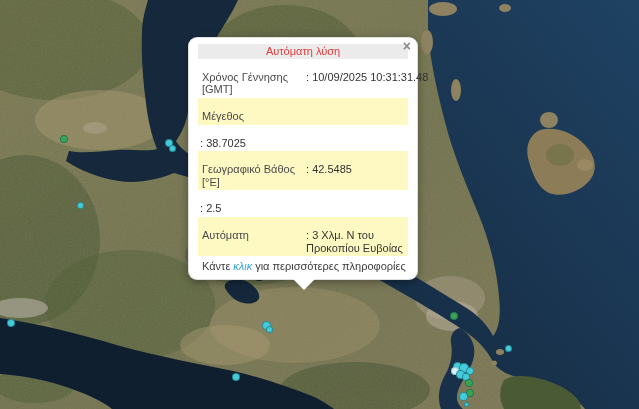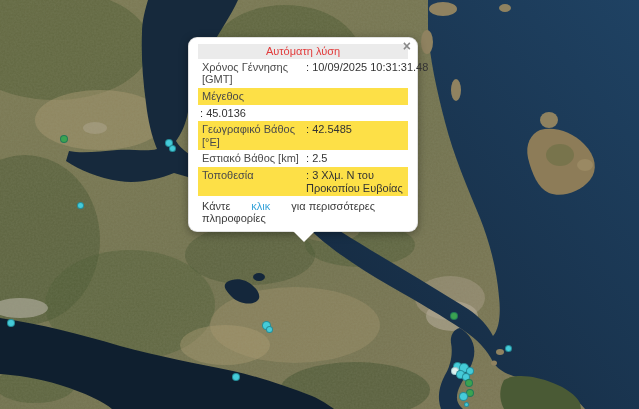--- a/index.html
+++ b/index.html
@@ -18,27 +18,27 @@
          box-shadow:0 2px 8px rgba(0,0,0,.35);padding:6px 9px 6px 9px;box-sizing:border-box;
          font-size:11px;color:#333;}
   #popup .tail{position:absolute;left:103px;bottom:-11px;width:0;height:0;
          border-left:12px solid transparent;border-right:12px solid transparent;
          border-top:12px solid #fff;}
   .popup-close{position:absolute;top:0px;right:6px;font-size:14px;line-height:16px;color:#8a8a8a;
          cursor:pointer;font-weight:bold;}
   .popup-title{text-align:center;background:#ebebeb;color:var(--accent-red,#e23b3b);
          padding:1px 2px;line-height:1.15;}
   .prow{display:flex;padding:1px 0;line-height:1.15;}
-  .prow.stripe{background:#fde047;}
-  .plabel{flex:0 0 100px;padding:1px 2px 1px 4px;color:#4a4a4a;}
-  .pvalue{flex:1;padding:1px 2px;color:#333;}
+  .prow.stripe{background:#fef9c3;}
+  .plabel{flex:0 0 100px;padding:11px 2px 1px 4px;color:#4a4a4a;}
+  .pvalue{flex:1;padding:1px 2px;color:#333;margin-top:10px;}
   .pvalue::before{content:": ";}
   .pvalue.nw{white-space:nowrap;}
   .popup-footer{padding:4px 2px 1px 4px;color:#3c3c3c;}
-  .popup-footer a{color:var(--link-blue,#36a3d9);text-decoration:none;cursor:pointer;margin:0 21px;}
+  .popup-footer a{color:var(--link-blue,#36a3d9);text-decoration:none;cursor:pointer;margin:0 3px;font-style:italic;}
 </style>
 </head>
 <body>
 
 <div id="stage">
 
   <svg width="639" height="409" viewBox="0 0 639 409">
     <defs>
       <linearGradient id="landGrad" x1="0" y1="0" x2="1" y2="1">
         <stop offset="0" stop-color="#7d7a54"></stop>
@@ -157,32 +157,31 @@
 
     <div>
       <div class="prow">
         <div class="plabel">Χρόνος Γέννησης [GMT]</div>
         <div class="pvalue nw">10/09/2025 10:31:31.48</div>
       </div>
       <div class="prow stripe">
         <div class="plabel">Μέγεθος</div>
       </div>
       <div class="prow">
-        <div class="pvalue">45.0136</div>
+        <div class="pvalue">38.7025</div>
       </div>
       <div class="prow stripe">
         <div class="plabel">Γεωγραφικό Βάθος [°E]</div>
         <div class="pvalue">42.5485</div>
       </div>
       <div class="prow">
-        <div class="plabel">Εστιακό Βάθος [km]</div>
         <div class="pvalue">2.5</div>
       </div>
       <div class="prow stripe">
-        <div class="plabel">Τοποθεσία</div>
+        <div class="plabel">Αυτόματη</div>
         <div class="pvalue">3 Χλμ. N του Προκοπίου Ευβοίας</div>
       </div>
     </div>
 
     <div class="popup-footer">
       <span>Κάντε</span><a>κλικ</a><span>για περισσότερες πληροφορίες</span>
     </div>
 
     <div class="tail"></div>
   </div>

